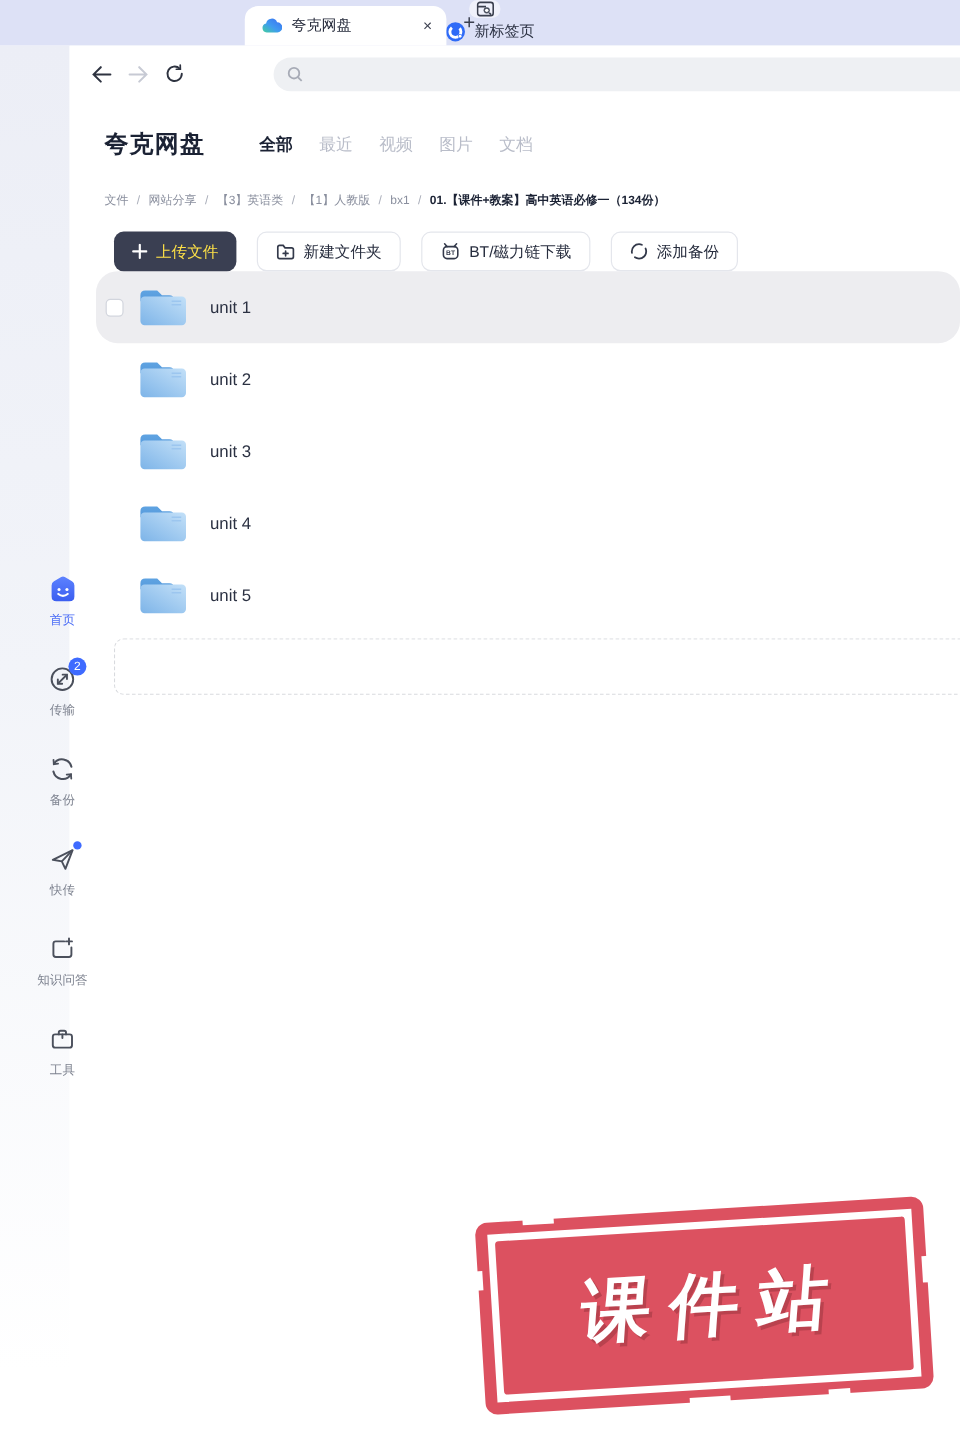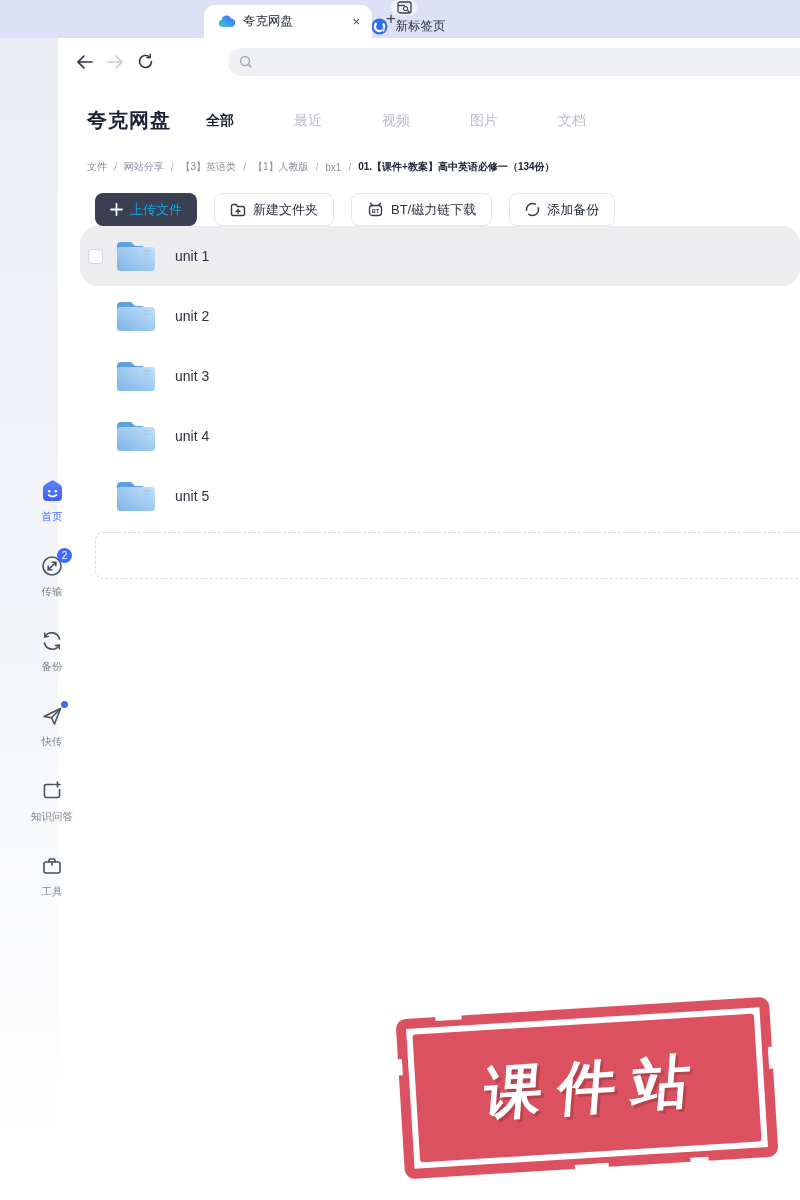--- a/index.html
+++ b/index.html
@@ -30,33 +30,33 @@
   .nav-back { margin-left:12px; color:#2e3340; }
   .nav-fwd { color:#c7cad4; }
   .nav-refresh { color:#2e3340; }
   .searchbar { position:absolute; left:170px; right:-14px; top:10px; height:28px; border-radius:15px;
                background:#eef0f3; display:flex; align-items:center; padding-left:11px; }
 
   
   .content { flex:1; position:relative; overflow:hidden; }
   .titlerow { display:flex; align-items:center; margin:22px 0 0 29px; }
   .page-title { font-size:20px; font-weight:bold; color:#1b2234; letter-spacing:1px; }
-  .filter-tabs { display:flex; margin-left:35px; gap:60px; }
+  .filter-tabs { display:flex; margin-left:45px; gap:22px; }
   .ftab { font-size:14px; color:#b9bdc9; cursor:default; }
   .ftab.active { color:#1b2234; font-weight:bold; }
 
   .breadcrumb { margin:26px 0 0 29px; font-size:10px; color:#8a8f9e; display:flex; flex-wrap:wrap; align-items:center; }
   .breadcrumb .sep { margin:0 7px; color:#a9adb9; }
   .breadcrumb .crumb { cursor:default; }
   .breadcrumb .current { color:#1b2234; font-weight:bold;text-align:center; }
 
   .toolbar { display:flex; gap:17px; margin:19px 0 0 37px; }
   .btn { height:33px; display:flex; align-items:center; gap:7px; padding:0 15px; border-radius:8px;
          font-size:13px; background:#fff; border:1px solid #e4e6ec; color:#272d3e; cursor:default; }
-  .btn-dark { background:#3a3f52; border:none; color:#0ea5e9; }
+  .btn-dark { background:#3a3f52; border:none; color:#fde047; }
 
   .list-area { margin-left:22px; }
   .list-header { height:40px; display:flex; align-items:center; padding-left:8px; margin-top:12px; }
   .checkbox { width:15px; height:15px; border:1.5px solid #d2d5dd; border-radius:4px; background:#fff; flex:0 0 15px; }
   .list-header .hname { font-size:13px; color:#1f2637; margin-left:17px; font-weight:bold; }
   .sorticon { display:flex; flex-direction:column; gap:2px; margin-left:6px; }
   .sorticon i { width:0; height:0; border-left:4px solid transparent; border-right:4px solid transparent; display:block; }
   .sorticon .up { border-bottom:5px solid #9aa0ac; }
   .sorticon .dn { border-top:5px solid #9aa0ac; }
 

